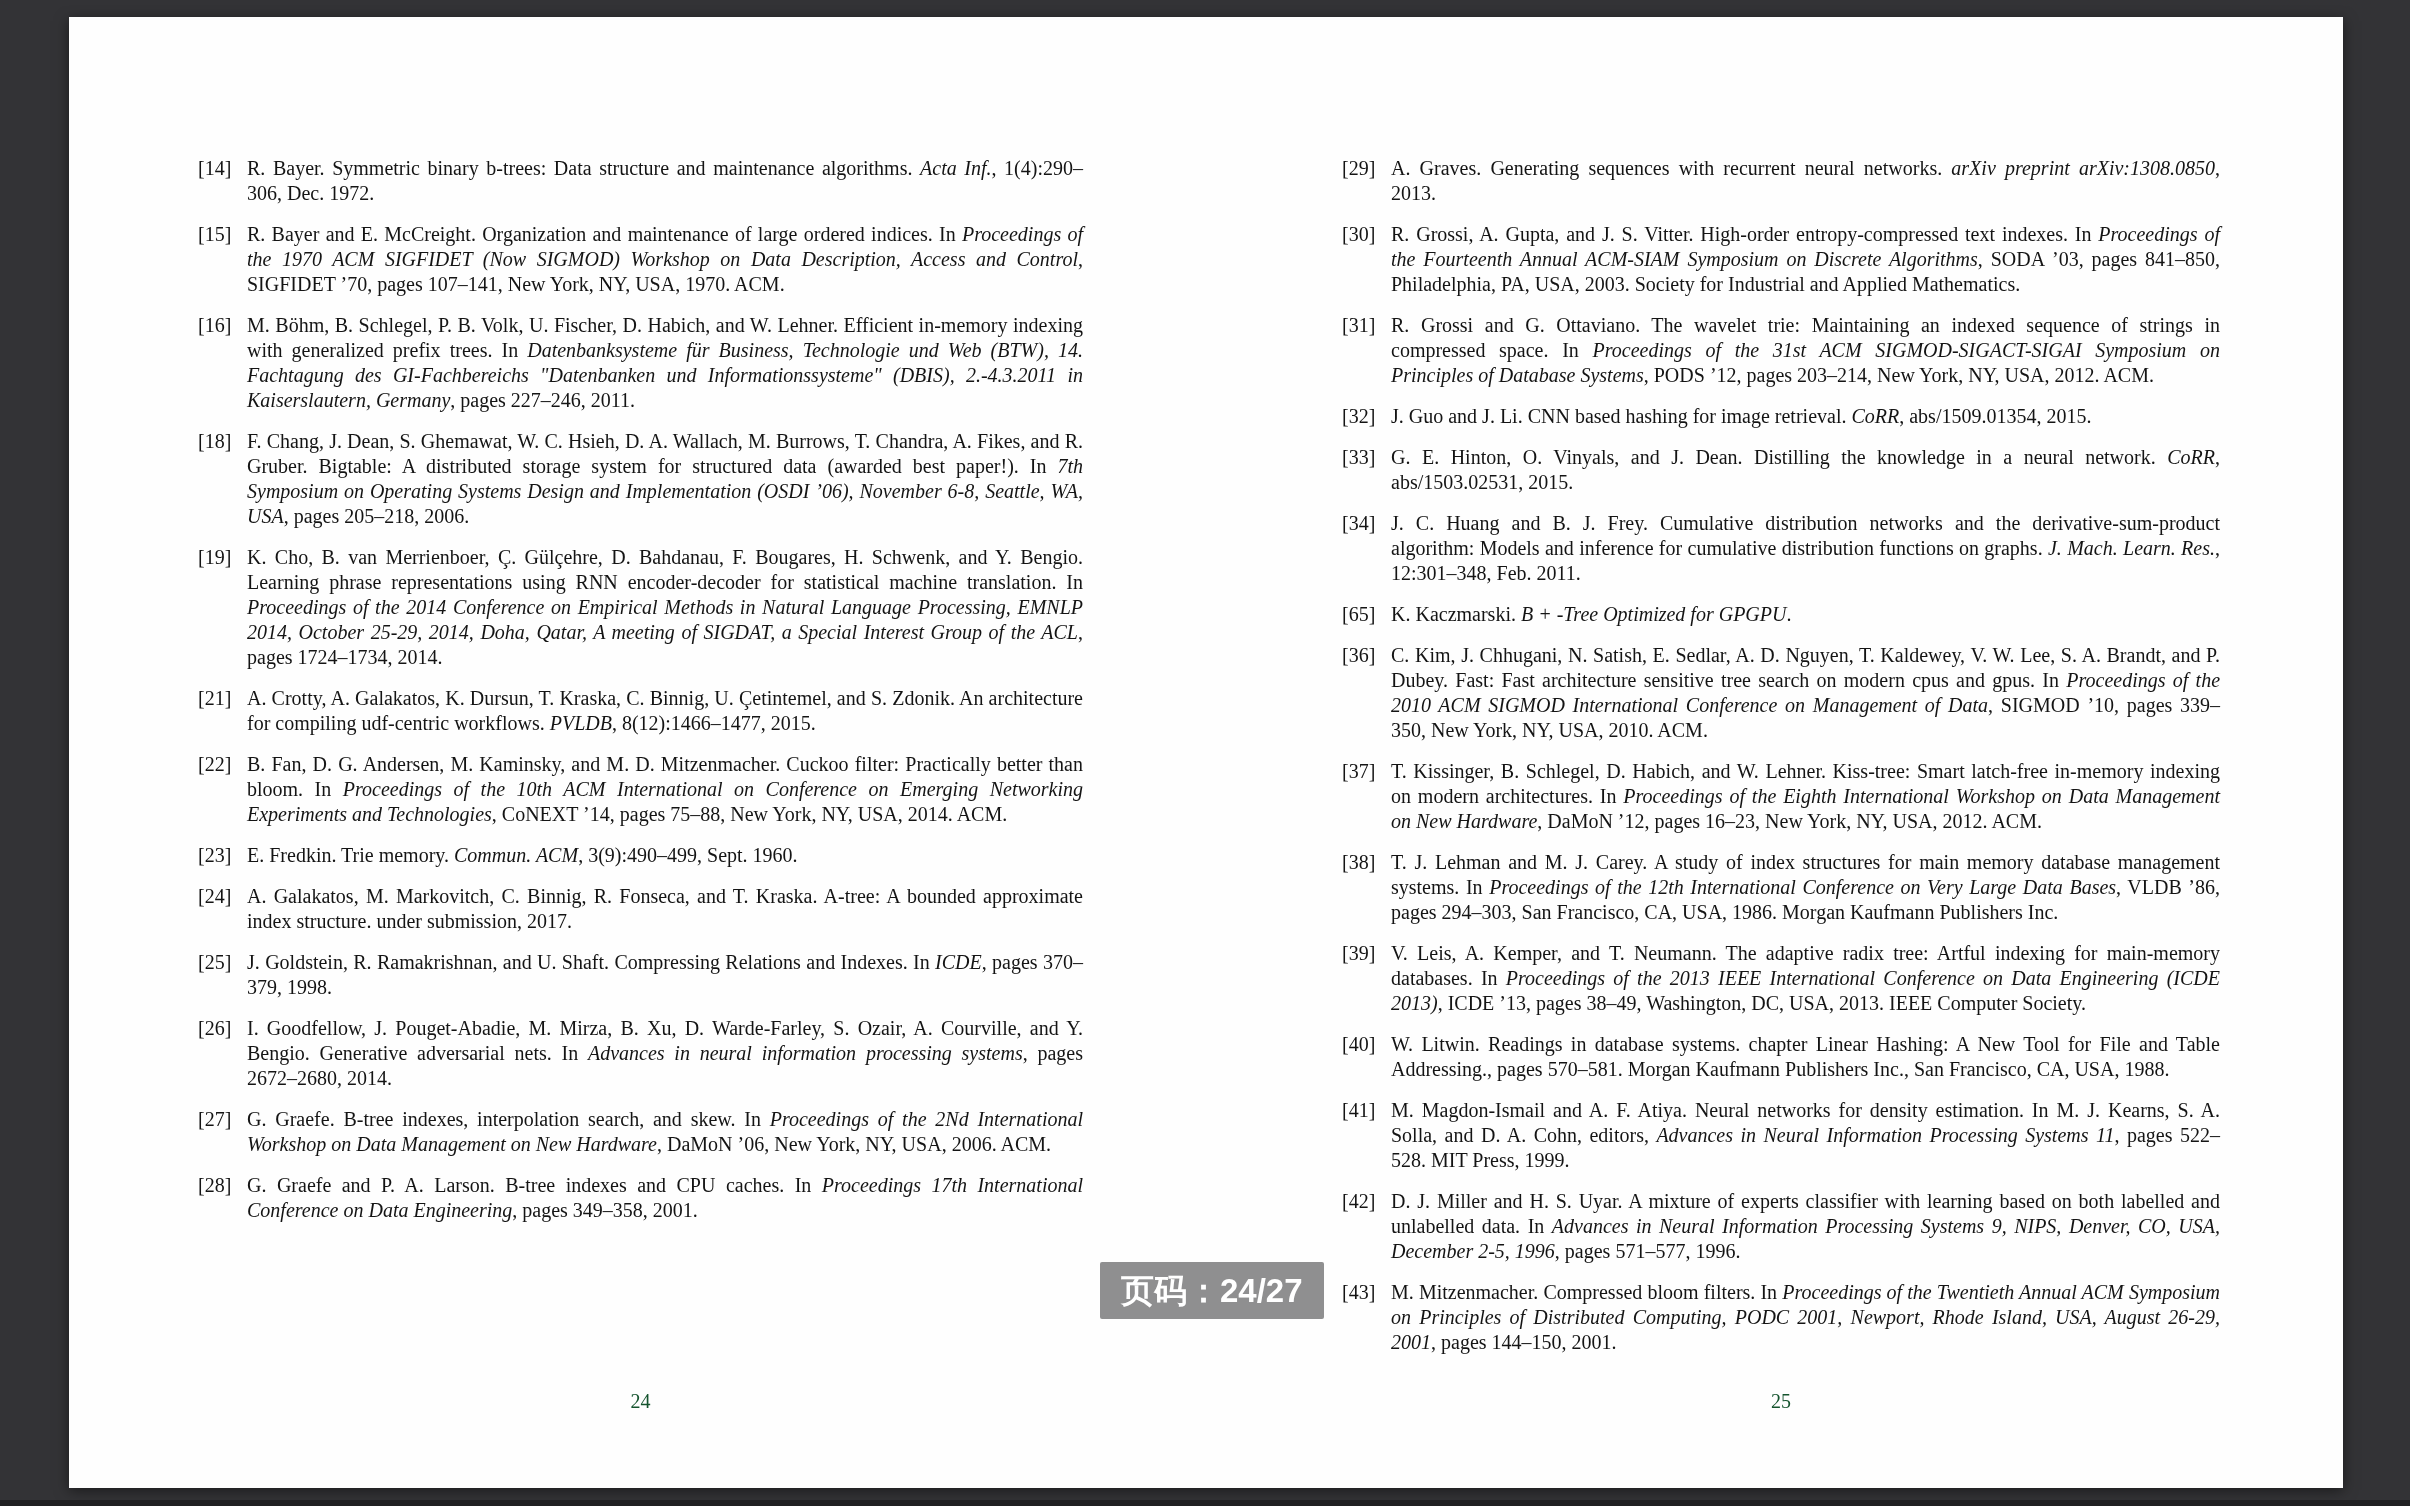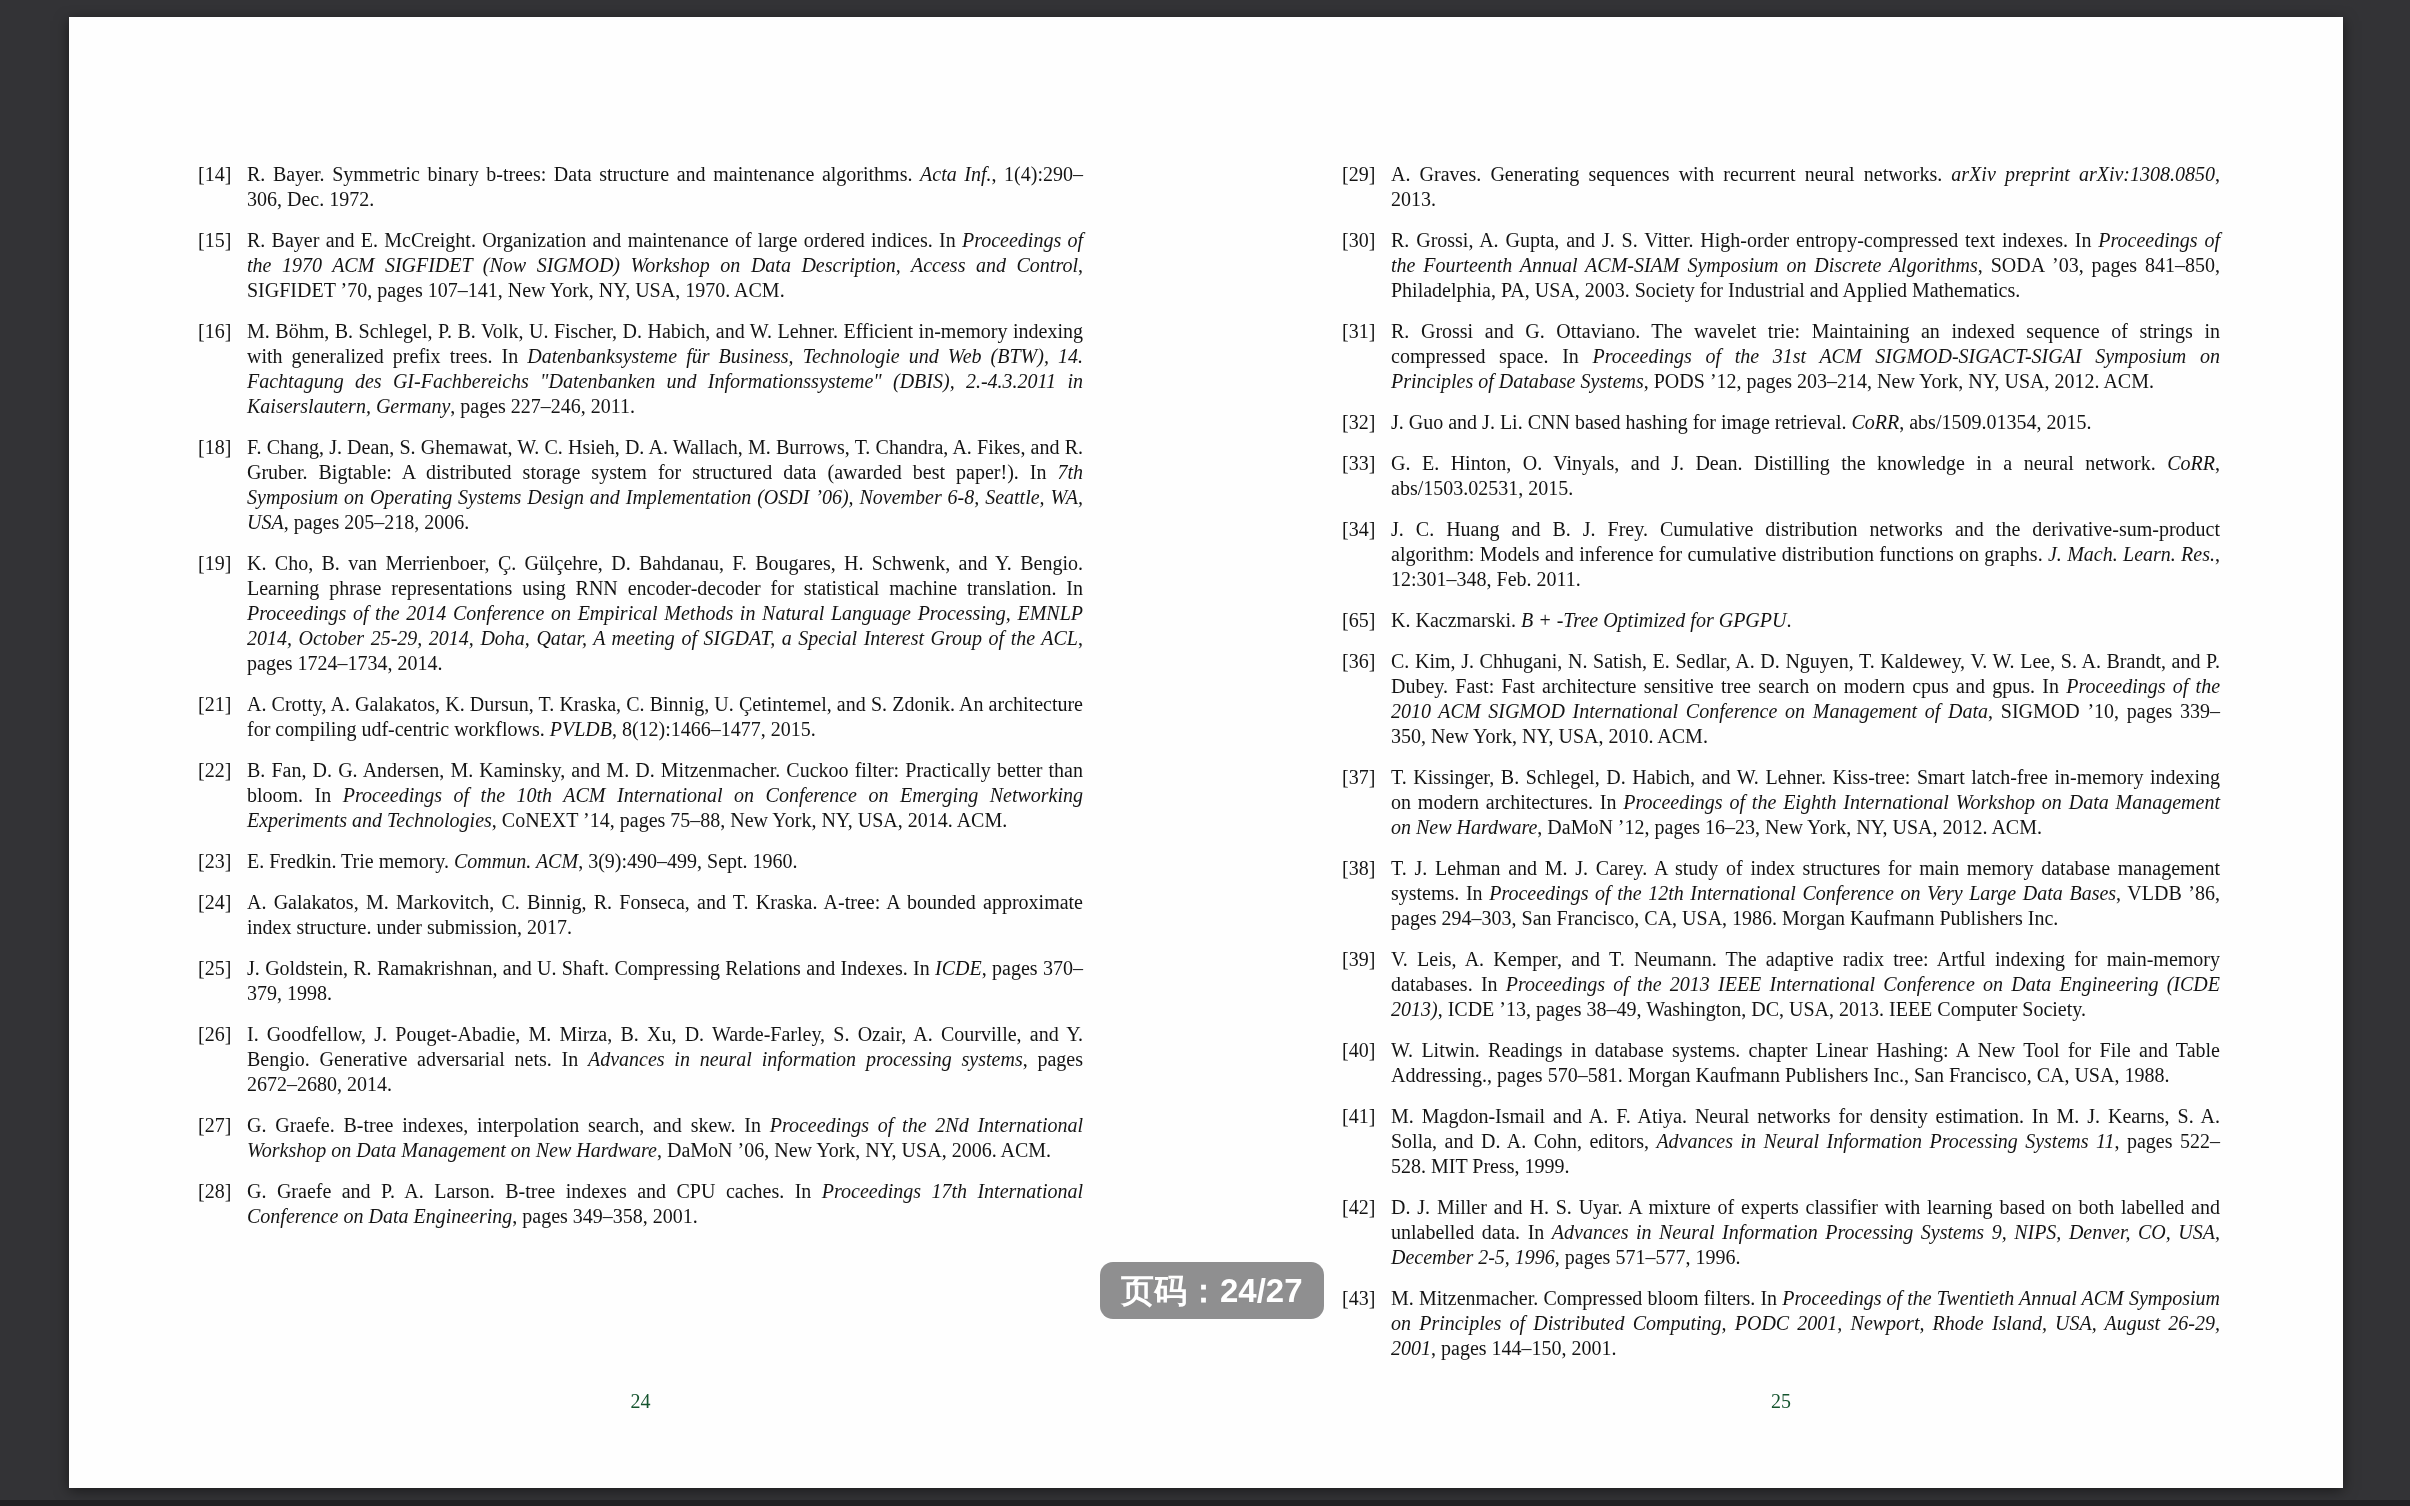--- a/index.html
+++ b/index.html
@@ -24,40 +24,40 @@
     font-size: 20px;
     line-height: 25px;
     color: #141414;
     text-align: justify;
   }
   #refs-left  { left: 129px; }
   #refs-right { left: 1273px; width: 878px; }
   .ref {
     position: relative;
     padding-left: 49px;
-    margin: 8px 0 16px 0;
+    margin: 2px 0 16px 0;
   }
   .ref-num { position: absolute; left: 0; top: 0; }
   .ref i { font-style: italic; }
   .page-number {
     position: absolute;
     top: 1373px;
     font-size: 20px;
     color: #14532d;
     text-align: center;
   }
   #pn-left  { left: 129px;  width: 885px; }
   #pn-right { left: 1273px; width: 878px; }
   .page-overlay {
     position: absolute;
     left: 1100px; top: 1262px;
     height: 57px;
     background: #8f8f90;
     color: #ffffff;
-    border-radius: 13px;
+    border-radius: 2px;
     font-family: "Liberation Sans", sans-serif;
     font-size: 33px;
     font-weight: bold;
     line-height: 57px;
     padding: 0 21px;
     white-space: nowrap;
   }
   .bottom-strip {
     position: absolute;
     left: 0; bottom: 0;

